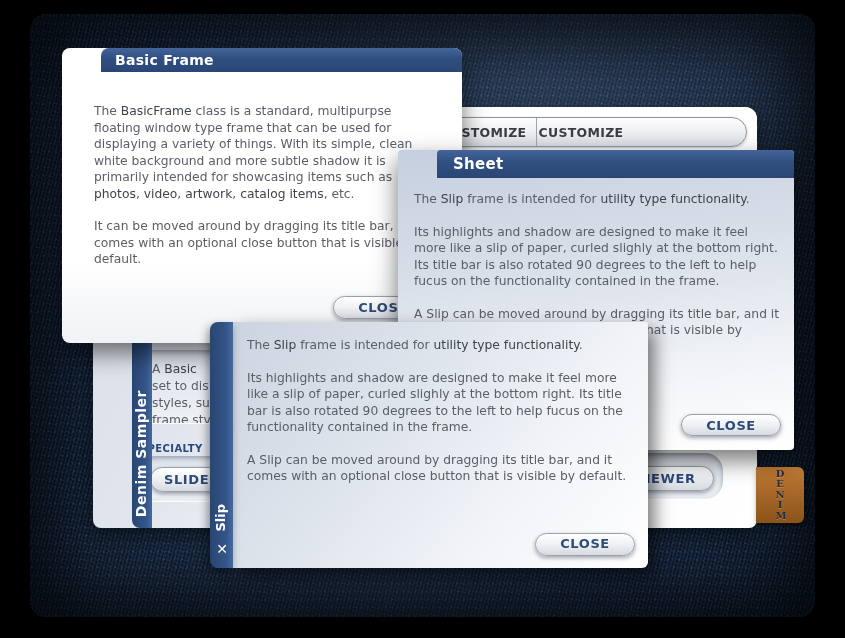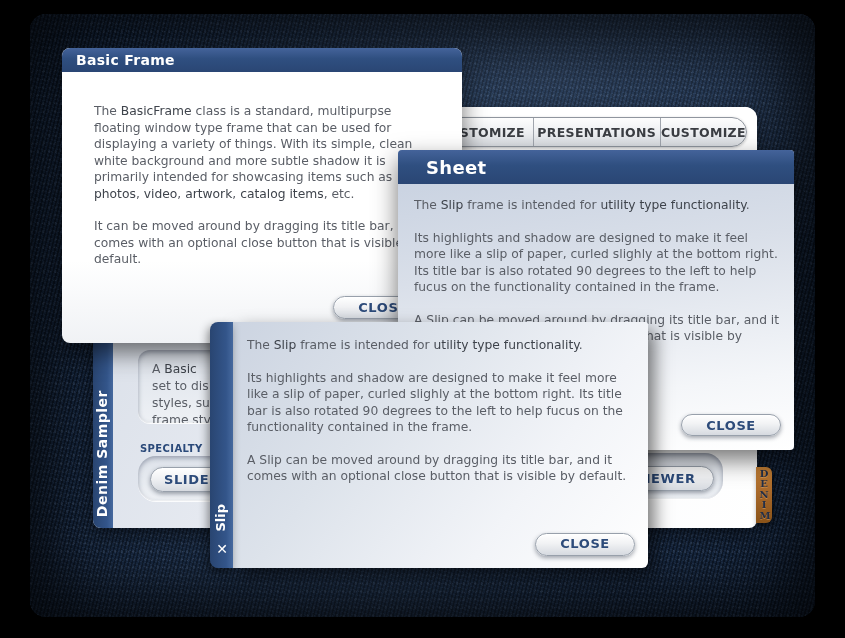--- a/index.html
+++ b/index.html
@@ -18,21 +18,21 @@
       repeating-linear-gradient(104deg, rgba(6,12,22,.55) 0 1.5px, transparent 1.5px 3.5px),
       repeating-linear-gradient(14deg, rgba(130,160,200,.10) 0 1px, transparent 1px 4px),
       radial-gradient(circle at 1.5px 1.5px, rgba(155,185,225,.14) 1px, transparent 1.7px);
     background-size:auto,auto,auto,auto,6px 8px;
     box-shadow: inset 0 0 75px 28px rgba(0,0,0,.78);
   }
 
   
   .titlebar-blue {
     background:linear-gradient(180deg,#44639a 0%, #2f4f80 45%, #2a4674 100%);
-    color:#fff; font-weight:bold;
+    color:#fff; font-weight:bold;margin-left:39px;
   }
   .win { position:absolute; }
   .pill {
     background:linear-gradient(180deg,#ffffff 0%, #f1f2f4 45%, #d6dae0 100%);
     border:1px solid #98a0ab; border-radius:999px;
     box-shadow:0 2px 4px rgba(15,25,45,.38), inset 0 1px 0 rgba(255,255,255,.95);
     color:#2d4b7a; font-weight:bold; font-size:13px; letter-spacing:.6px;
     display:flex; align-items:center; justify-content:center; cursor:pointer;
   }
   .well {
@@ -81,21 +81,21 @@
 
   #specialty-label { position:absolute; left:47px; top:336px; font-size:10px; font-weight:bold;
     color:#2b4a7a; letter-spacing:.4px; }
   #slideshow-well { position:absolute; left:45px; top:349px; width:220px; height:45px; border-radius:18px; }
   #slideshow-button { position:absolute; left:57px; top:360px; width:130px; height:25px;
     justify-content:flex-start; padding-left:13px; }
   #viewer-well { position:absolute; left:467px; top:346px; width:163px; height:46px; border-radius:18px; }
   #viewer-button { position:absolute; left:521px; top:359px; width:100px; height:25px;
     justify-content:flex-start; padding-left:20px; }
 
-  #denim-tag { position:absolute; left:663px; top:360px; width:16px; height:56px;
+  #denim-tag { position:absolute; left:663px; top:360px; width:48px; height:56px;
     border-radius:0 6px 6px 0;
     background:linear-gradient(180deg,#bf7c33 0%, #a8682a 45%, #8a5318 100%);
     box-shadow:2px 3px 6px rgba(0,0,0,.5);
     display:flex; align-items:center; justify-content:center; }
   #denim-tag span { font-family:"DejaVu Serif", serif; font-weight:bold; font-size:10px;
     line-height:10.5px; color:#232f47; width:9px; word-break:break-all; text-align:center;
     text-shadow:0 1px 0 rgba(255,200,140,.35); }
 
   
   #basic-frame { left:62px; top:48px; width:400px; height:295px; z-index:2;
@@ -104,22 +104,22 @@
   #basic-titlebar { height:24px; border-radius:8px 8px 0 0; cursor:move;
     display:flex; align-items:center; padding-left:14px; font-size:14px; letter-spacing:.3px; }
   #basic-body { padding:31px 30px 0 32px; }
   #basic-close { position:absolute; left:271px; top:248px; width:100px; height:23px; }
 
   
   #sheet-window { left:398px; top:150px; width:396px; height:300px; z-index:3;
     border-radius:4px;
     background:linear-gradient(172deg,#c5cfdf 0%, #d9dfe9 38%, #f4f6f9 78%, #ffffff 100%);
     box-shadow:0 10px 24px rgba(0,0,0,.55); }
-  #sheet-titlebar { height:34px; border-radius:4px 4px 0 0; cursor:move;
-    display:flex; align-items:center; padding-left:28px; font-size:18px; letter-spacing:.3px; }
+  #sheet-titlebar { height:28px; border-radius:4px 4px 0 0; cursor:move;
+    display:flex; align-items:center; padding-left:16px; font-size:15px; letter-spacing:.3px; }
   #sheet-body { padding:13px 14px 0 16px; }
   #sheet-close { position:absolute; left:283px; top:264px; width:100px; height:22px; }
 
   
   #slip-window { left:210px; top:322px; width:438px; height:246px; z-index:4; }
   #slip-titlebar { position:absolute; left:0; top:0; width:23px; height:246px;
     border-radius:8px 0 0 8px; cursor:move;
     background:linear-gradient(90deg,#294571 0%, #33558a 70%, #46699e 100%);
     box-shadow:-2px 4px 10px rgba(0,0,0,.45); }
   #slip-title { position:absolute; left:3px; bottom:36px; width:18px;
@@ -137,21 +137,20 @@
 </head>
 <body>
 
 <div id="viewport">
   <div id="denim"></div>
 
   <div id="main-window" class="win">
     <div id="main-top-band"></div>
     <div id="tab-group">
       <div id="tab-1" class="tab">CUSTOMIZE</div>
-      <div id="tab-2" class="tab">PRESENTATIONS</div>
       <div id="tab-3" class="tab">CUSTOMIZE</div>
     </div>
 
     <div id="border-box" class="well">
       <div><span>A </span><span class="b">Basic</span></div>
       <div>set to dis</div>
       <div>styles, su</div>
       <div>frame sty</div>
     </div>
 

